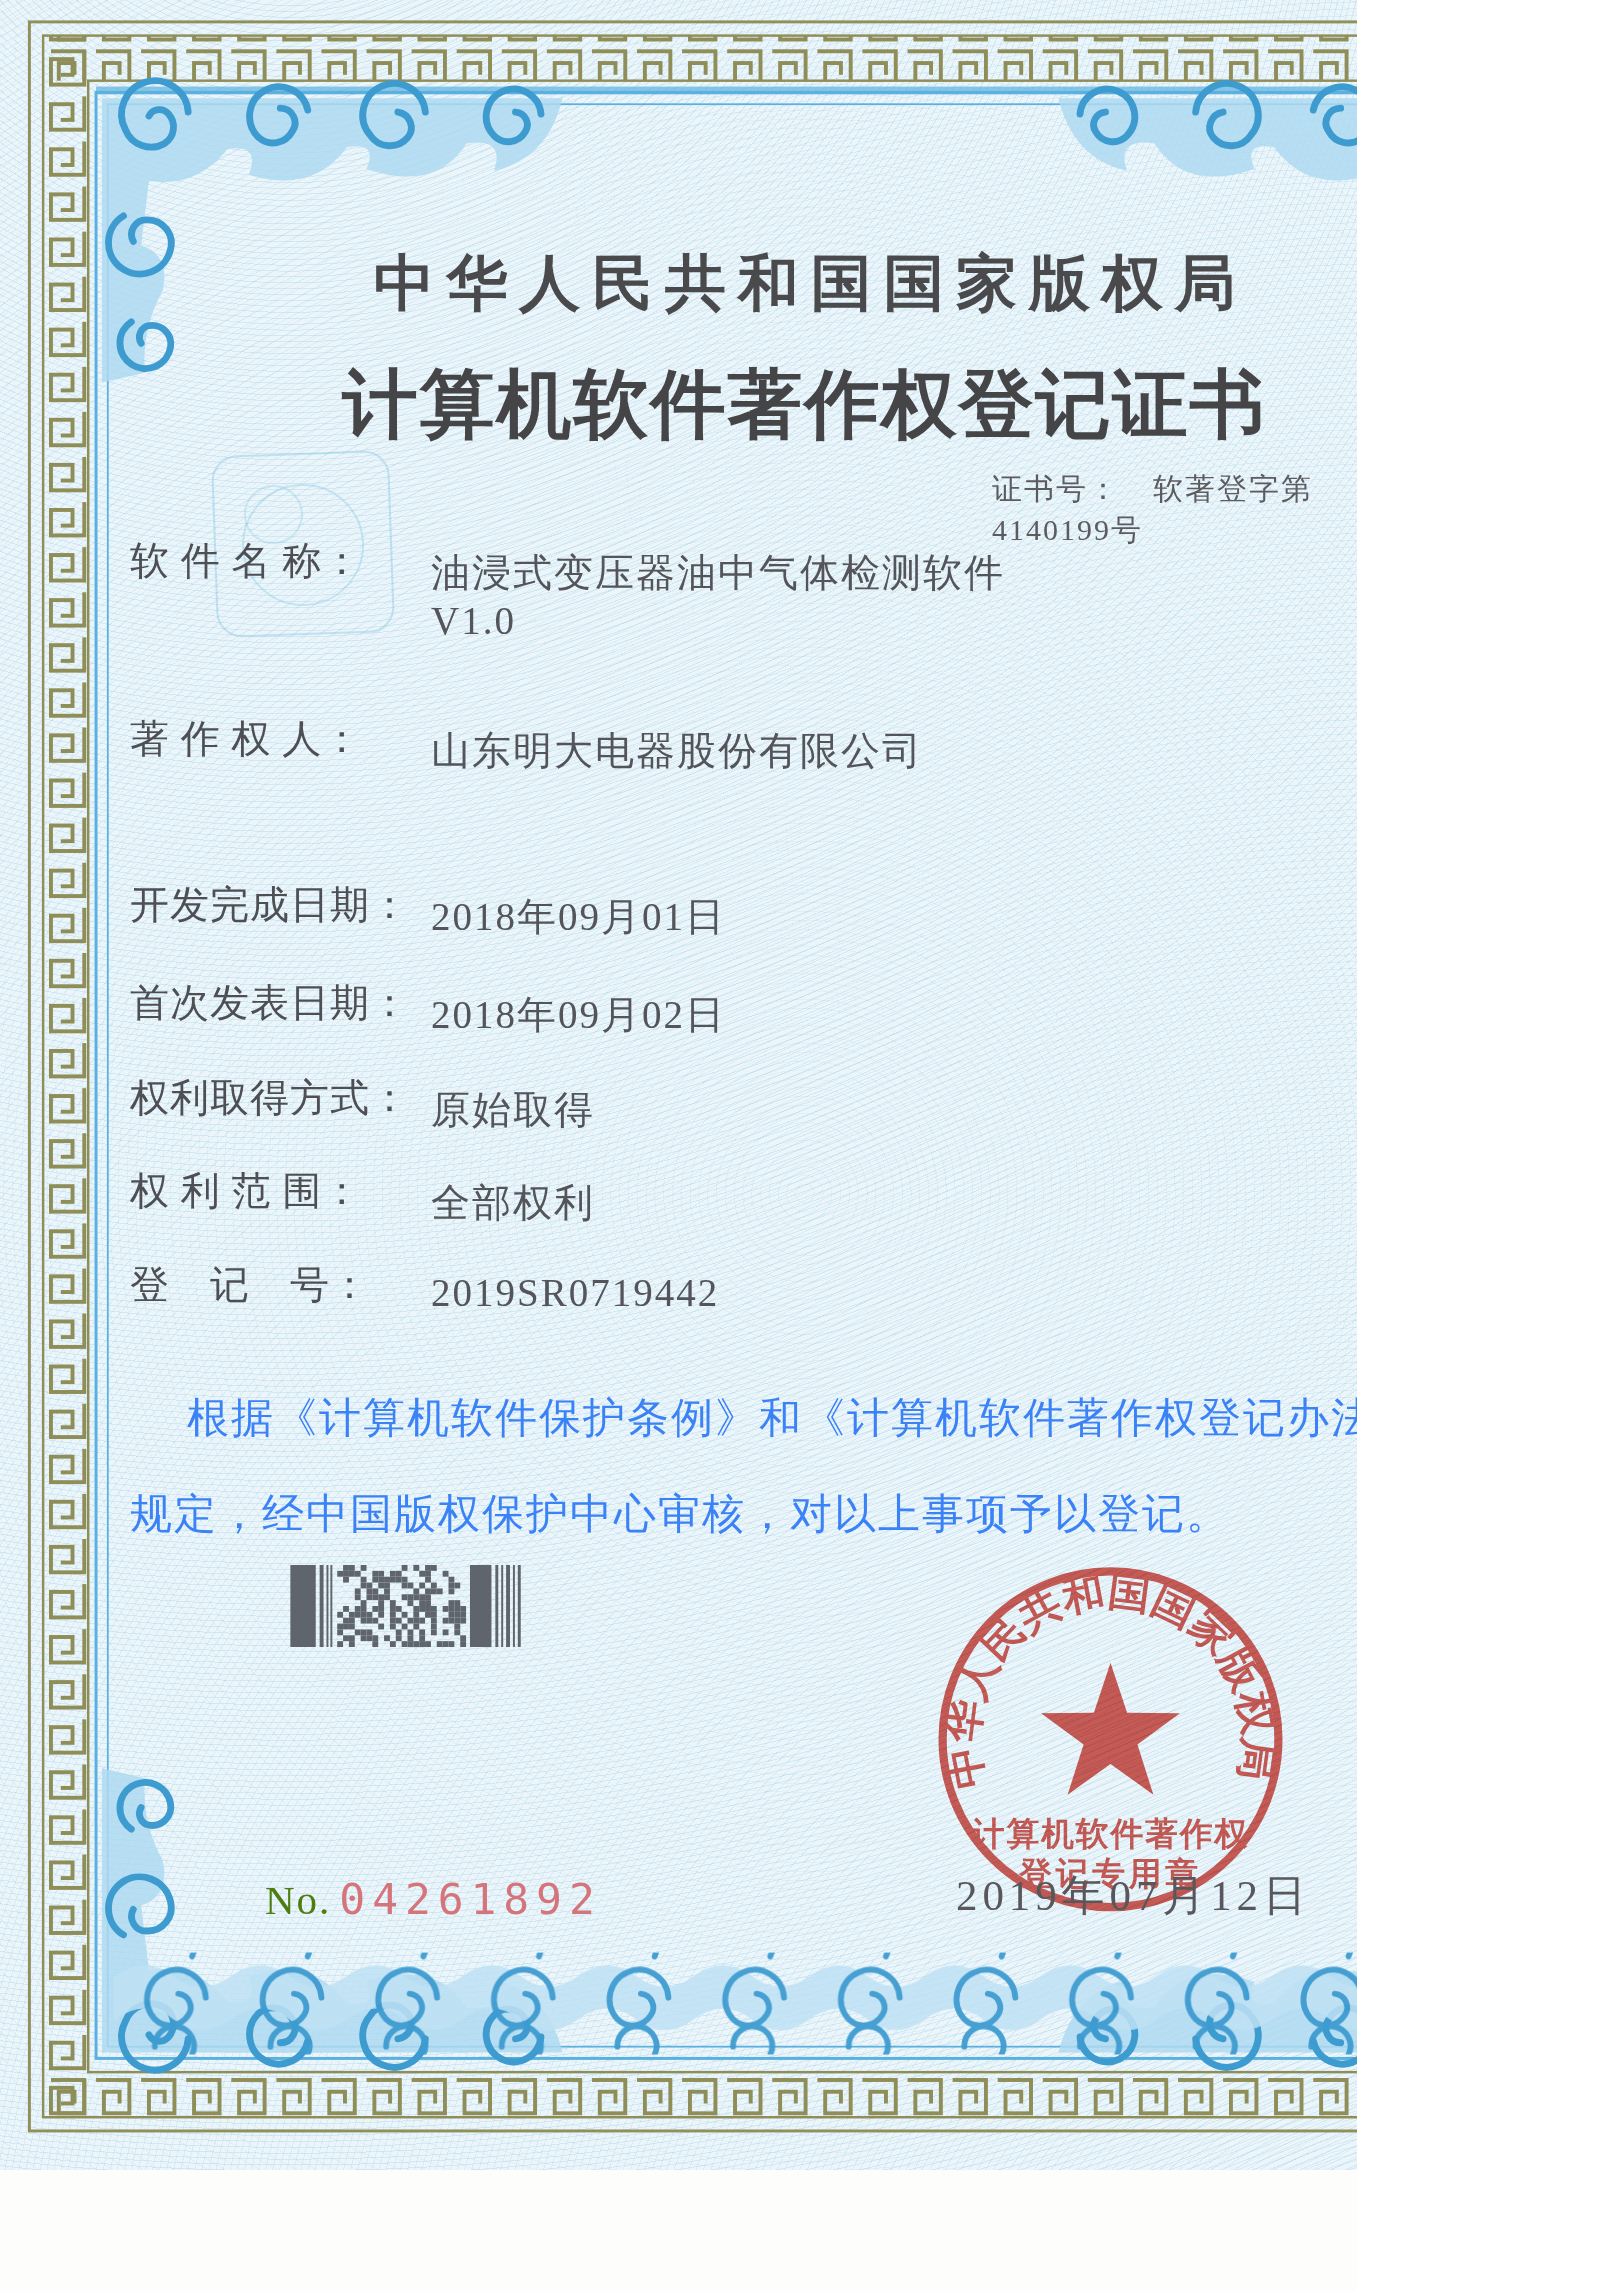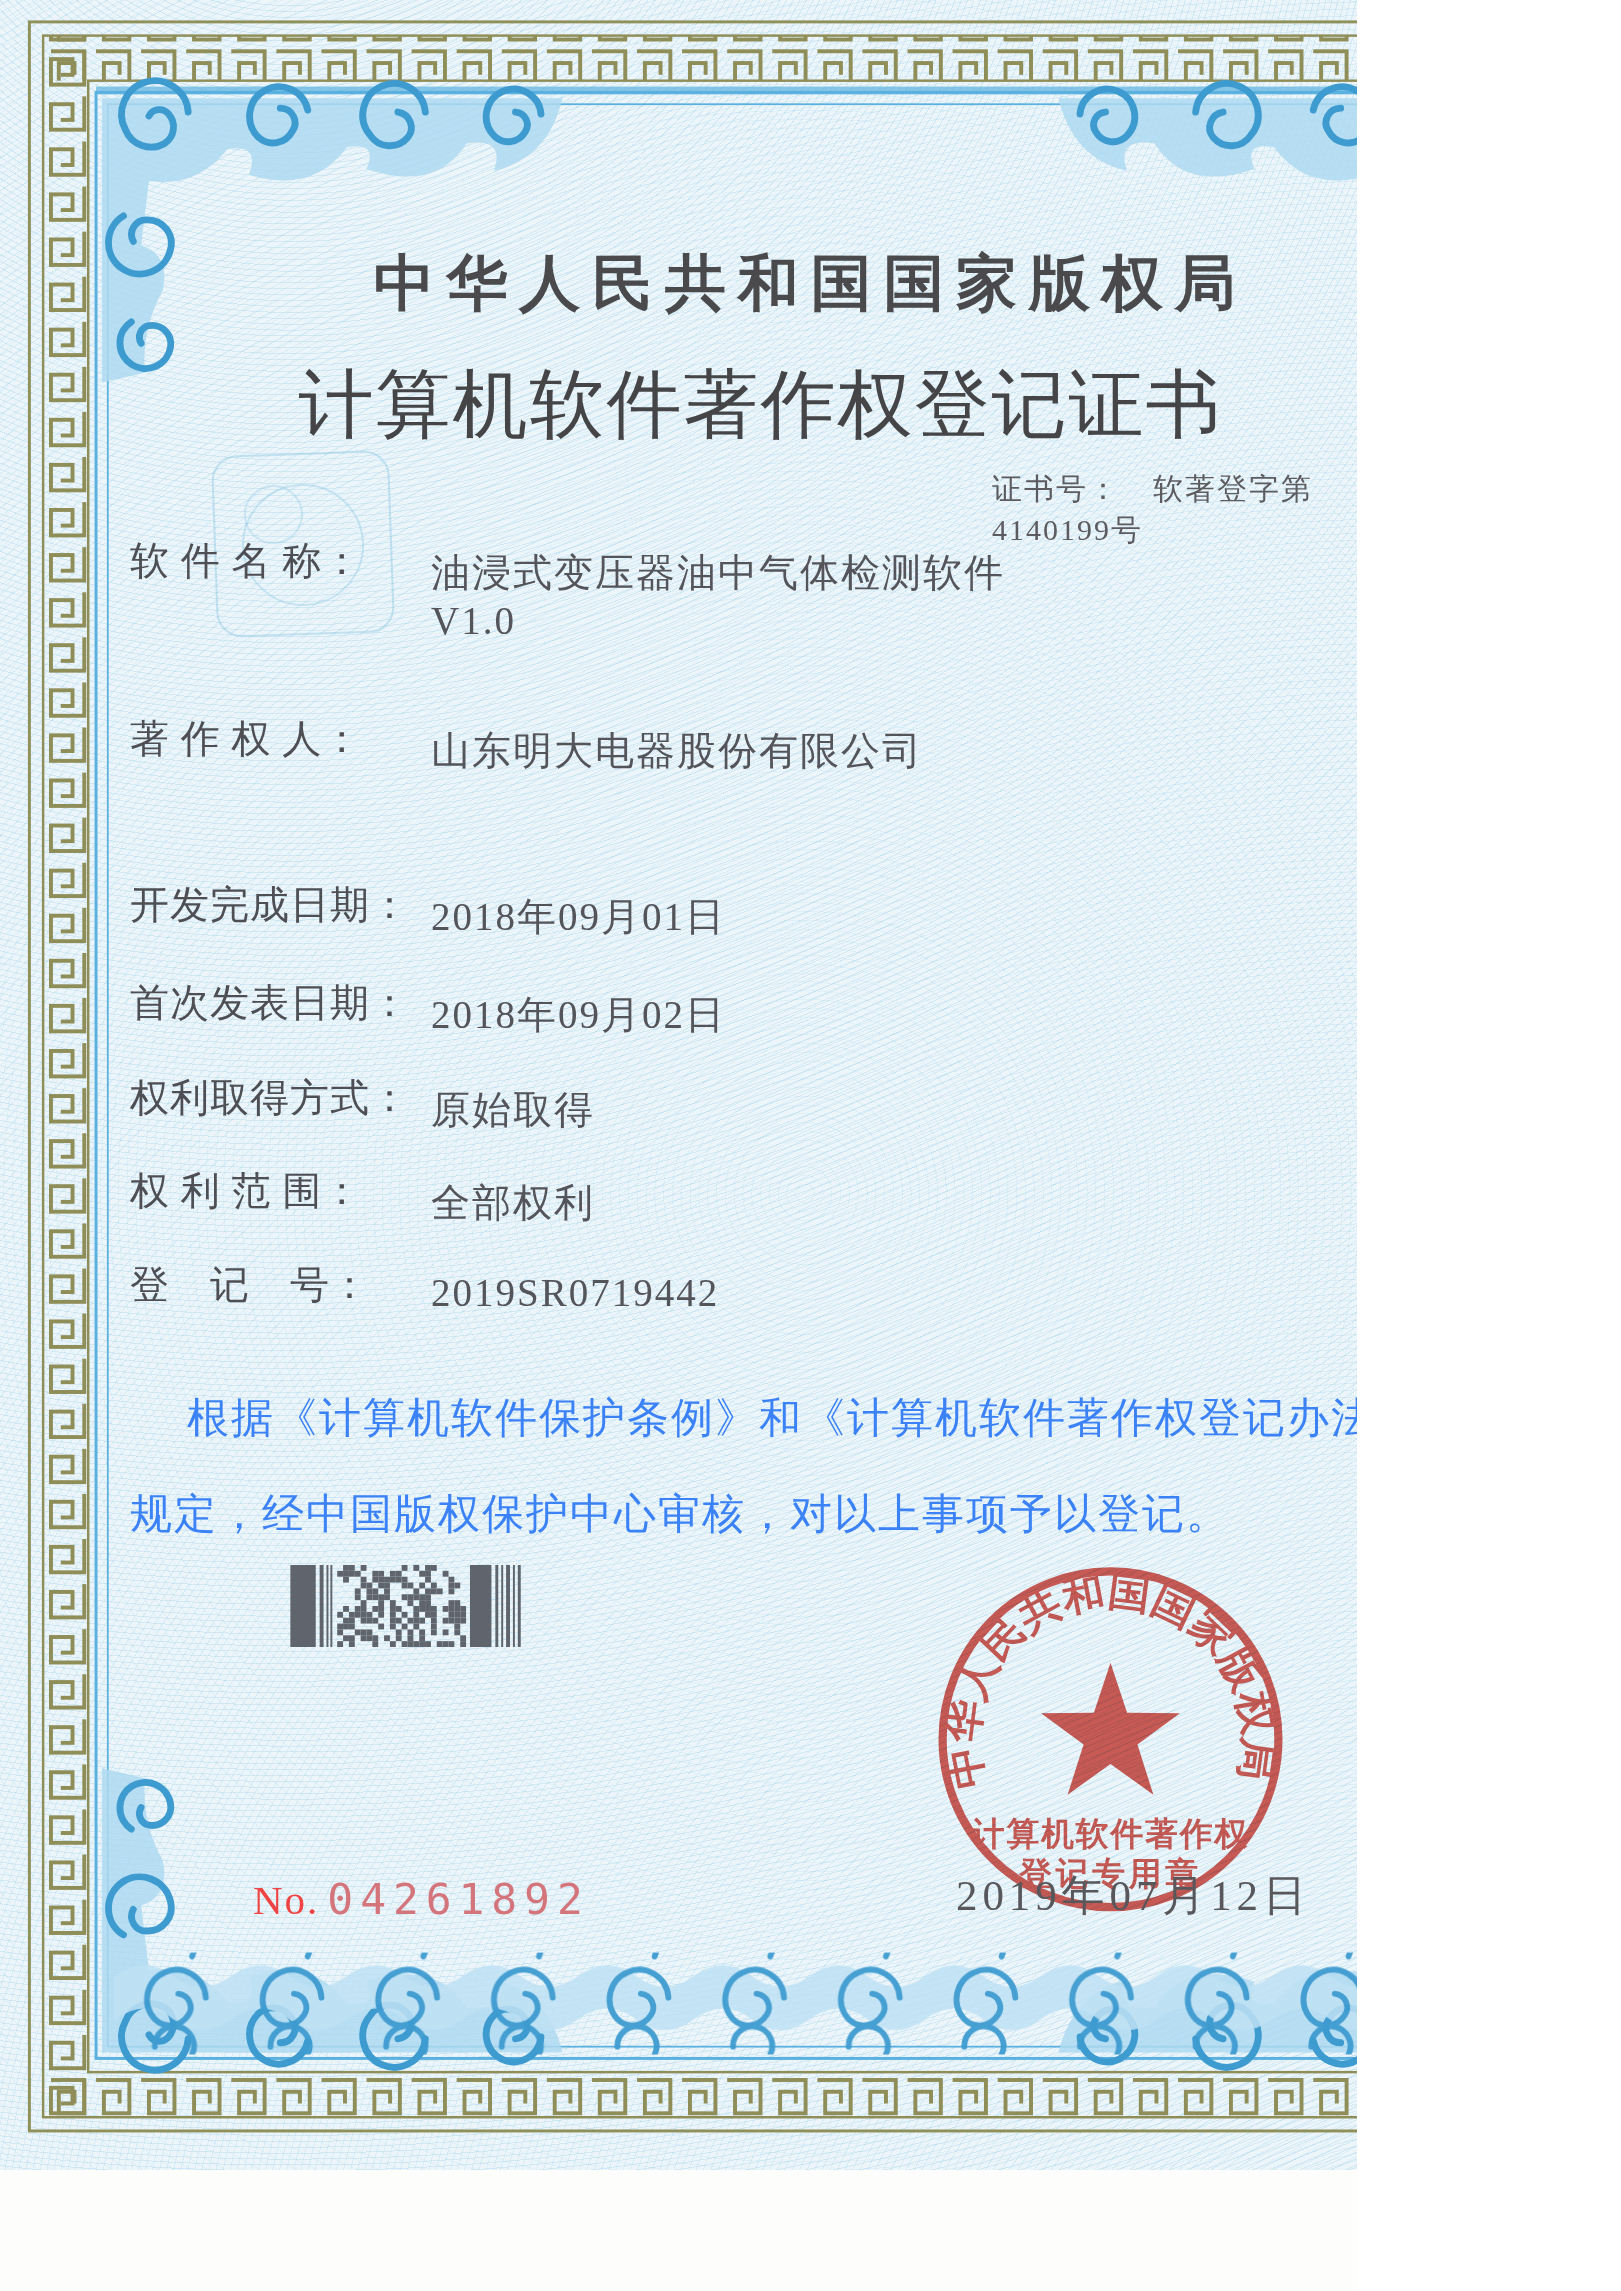--- a/index.html
+++ b/index.html
@@ -18,38 +18,38 @@
   .emboss{position:absolute;left:214px;top:453px;width:174px;height:178px;border-radius:25.5px;
     border:2px solid rgba(130,196,226,.40);transform:rotate(-2deg);}
   .emboss-inner{position:absolute;left:25.5px;top:29px;width:118px;height:118px;border-radius:50%;
     border:2px solid rgba(130,196,226,.35);}
   .emboss-core{position:absolute;left:29px;top:29px;width:55px;height:55px;border-radius:50%;
     border:2px solid rgba(130,196,226,.30);}
   
   .t-issuer{position:absolute;left:0;top:243px;width:1621px;text-align:center;
     font-size:61px;font-weight:700;letter-spacing:11.8px;color:#4a4a4c;}
   .t-doc{position:absolute;left:0;top:355px;width:1521px;text-align:center;
-    font-size:75px;font-weight:400;letter-spacing:2px;color:#454547;}
+    font-size:75px;font-weight:700;letter-spacing:2px;color:#454547;padding-left:44px;}
   .t-certno{position:absolute;left:992px;top:469px;font-size:30px;color:#5b5b60;letter-spacing:2px;}
   .t-certno .gap{display:inline-block;width:33px;}
   .row{position:absolute;left:130px;font-size:39px;color:#4e4f54;letter-spacing:1px;white-space:nowrap;}
   .row .val{position:absolute;left:301px;top:12px;color:#54555b;letter-spacing:2px;}
   .r0{top:534px}.r0b{top:598px;left:431px;font-size:39px;color:#54555b;position:absolute;letter-spacing:2px;}
   .r1{top:712px}.r2{top:878px}.r3{top:976px}.r4{top:1071px}.r5{top:1164px}.r6{top:1258px}
   .statement{position:absolute;left:130px;top:1370px;width:1372px;font-size:42px;line-height:96px;
     color:#3b82f6;text-indent:57px;letter-spacing:2px;}
   
   #barcode{position:absolute;left:290px;top:1565px;width:235px;height:82px;}
   
   #seal{position:absolute;left:928px;top:1555px;width:365px;height:365px;opacity:.88;
     mix-blend-mode:multiply;}
   .seal-date{position:absolute;left:956px;top:1867px;font-size:43px;color:#58585c;letter-spacing:4.9px;z-index:3;}
   
   .serial{position:absolute;left:253px;top:1874px;z-index:3;}
-  .serial .no{font-size:41px;color:#ef4444;letter-spacing:2px;}
+  .serial .no{font-size:41px;color:#4d7c0f;letter-spacing:2px;margin-left:12px;}
   .serial .digits{font-family:"DejaVu Sans Mono",monospace;font-size:43px;color:#d4757c;
     letter-spacing:6.9px;margin-left:4px;font-weight:400;}
   .svgtxt{font-family:"Liberation Serif","DejaVu Serif",serif;}
 </style>
 </head>
 <body>
 
 <div id="stage">
 
   <div id="paper"></div>

